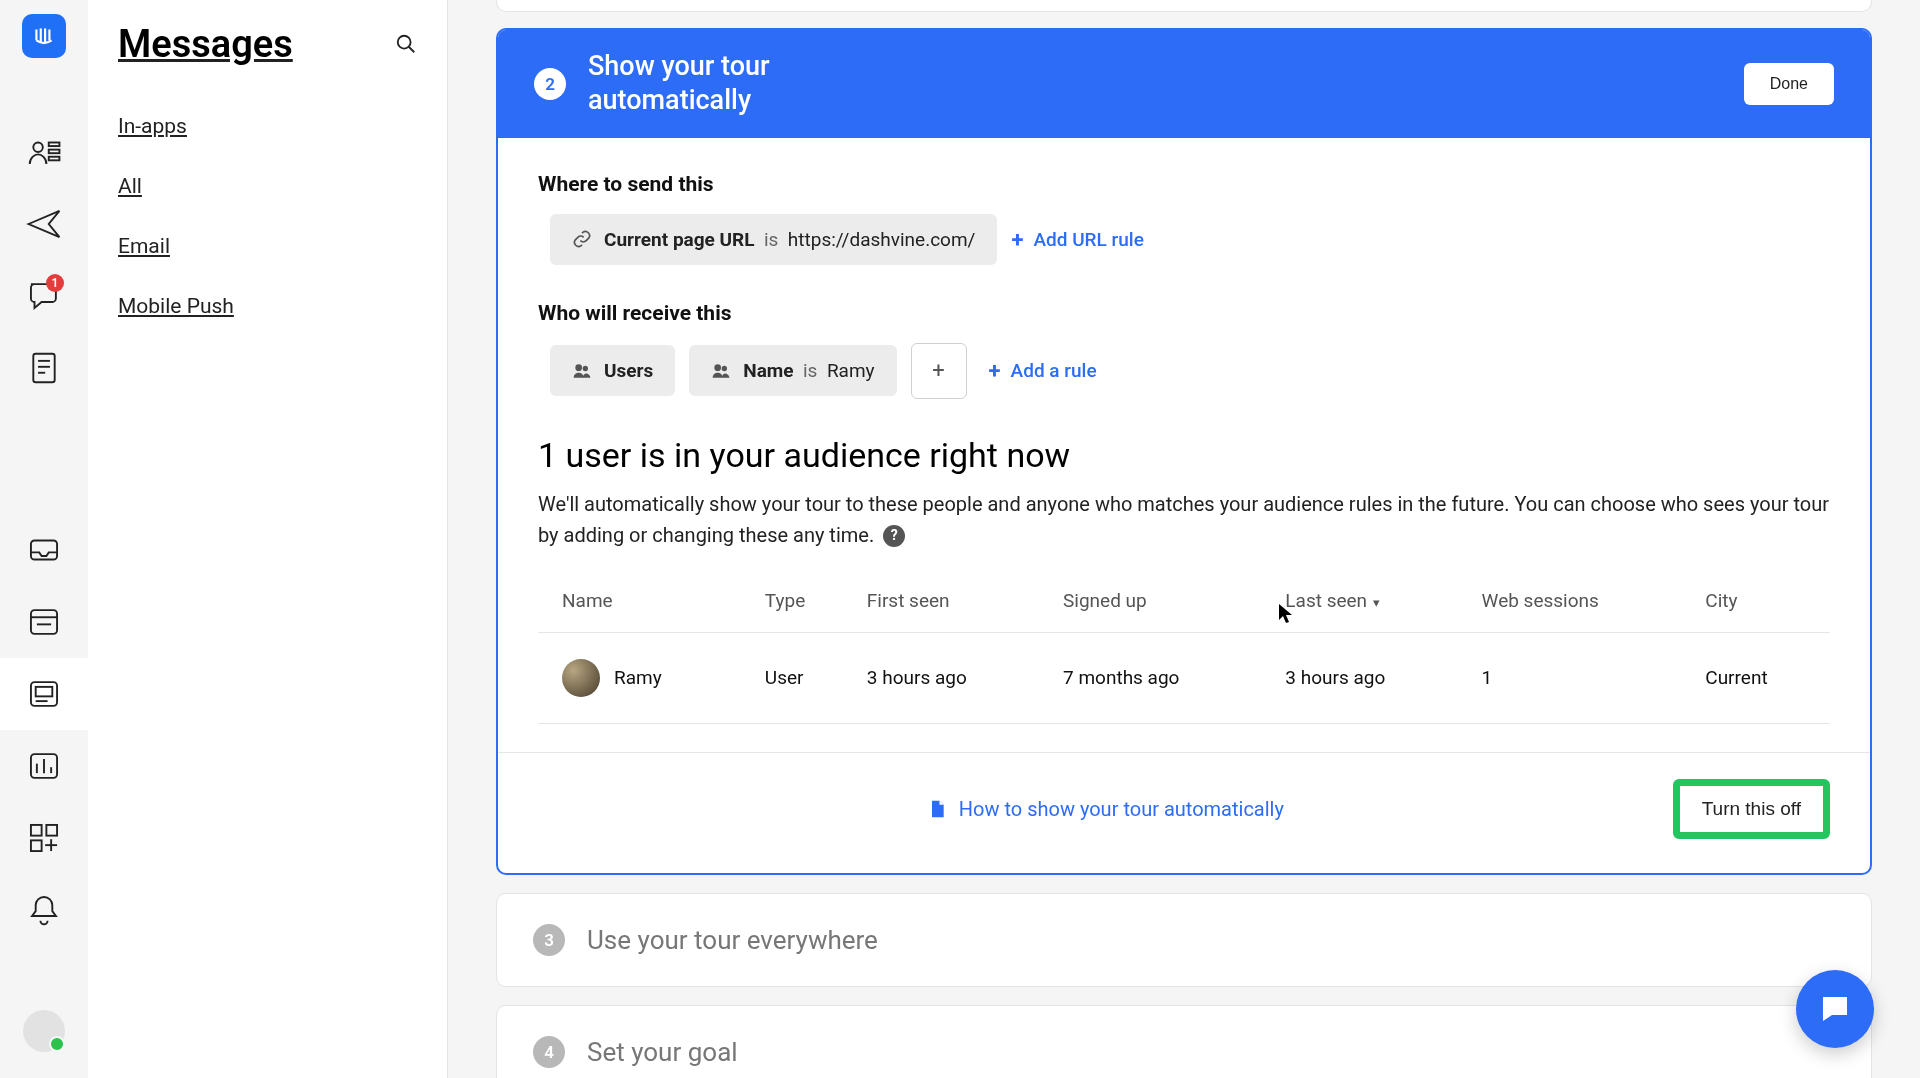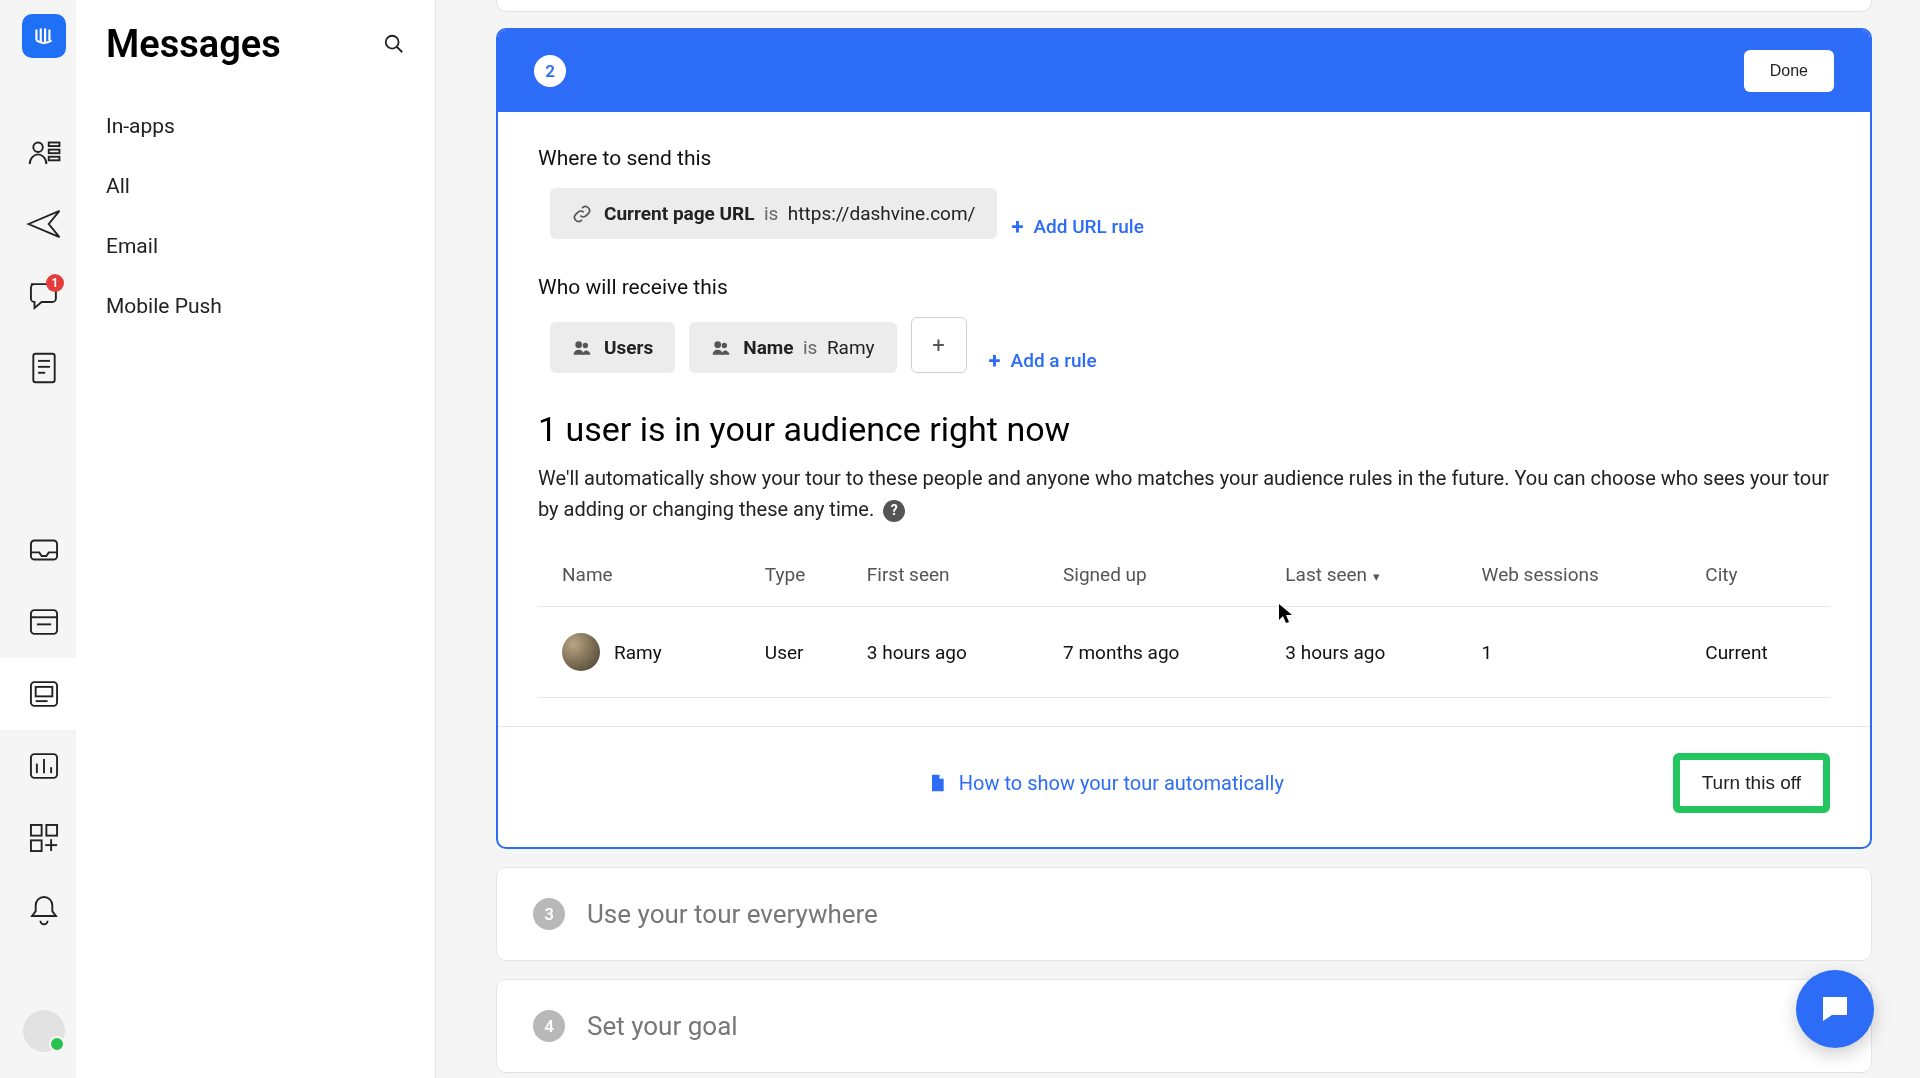--- a/index.html
+++ b/index.html
@@ -69,26 +69,27 @@
   right: 0; bottom: 0;
   width: 12px; height: 12px;
   background: #29c24a;
   border: 2px solid #f5f5f5;
   border-radius: 50%;
 }
 
 
 .sidepanel {
   position: absolute;
-  left: 76px; top: 0;
+  left: 88px; top: 0;
   width: 360px;
   height: 100%;
   background: #fff;
   border-right: 1px solid #e3e3e3;
   padding: 22px 0 0 0;
+  text-decoration: underline;
 }
 .sidepanel-header {
   display: flex;
   align-items: center;
   justify-content: space-between;
   padding: 0 30px 30px 30px;
 }
 .sidepanel-title {
   font-size: 38px;
   font-weight: 600;
@@ -173,27 +174,27 @@
   border-radius: 6px;
   padding: 12px 26px;
   cursor: pointer;
 }
 
 .step-body {
   padding: 34px 40px 0 40px;
 }
 .section-label {
   font-size: 21px;
-  font-weight: 400;
+  font-weight: 700;
   color: #111;
   margin-bottom: 18px;
 }
 .chips-row {
   display: flex;
-  align-items: flex-end;
+  align-items: center;
   flex-wrap: wrap;
   margin-bottom: 36px;
   padding-left: 12px;
 }
 .chip {
   background: #ececec;
   border-radius: 6px;
   padding: 14px 22px;
   font-size: 19px;
   color: #222;
@@ -449,20 +450,21 @@
   </ul>
 </div>
 
 <div class="main">
 
   <div class="prev-stub"></div>
 
   <div class="step-card active">
     <div class="step-active-header">
       <div class="step-num">2</div>
+      <div class="step-active-title">Show your tour automatically</div>
       <button class="done-btn">Done</button>
     </div>
 
     <div class="step-body">
 
       <div class="section-label">Where to send this</div>
       <div class="chips-row">
         <div class="chip">
           <svg viewBox="0 0 24 24">
               <path d="M10 14a5 5 0 0 0 7 0l3-3a5 5 0 0 0-7-7l-1 1M14 10a5 5 0 0 0-7 0l-3 3a5 5 0 0 0 7 7l1-1" fill="none" stroke="#555" stroke-width="2"></path>

